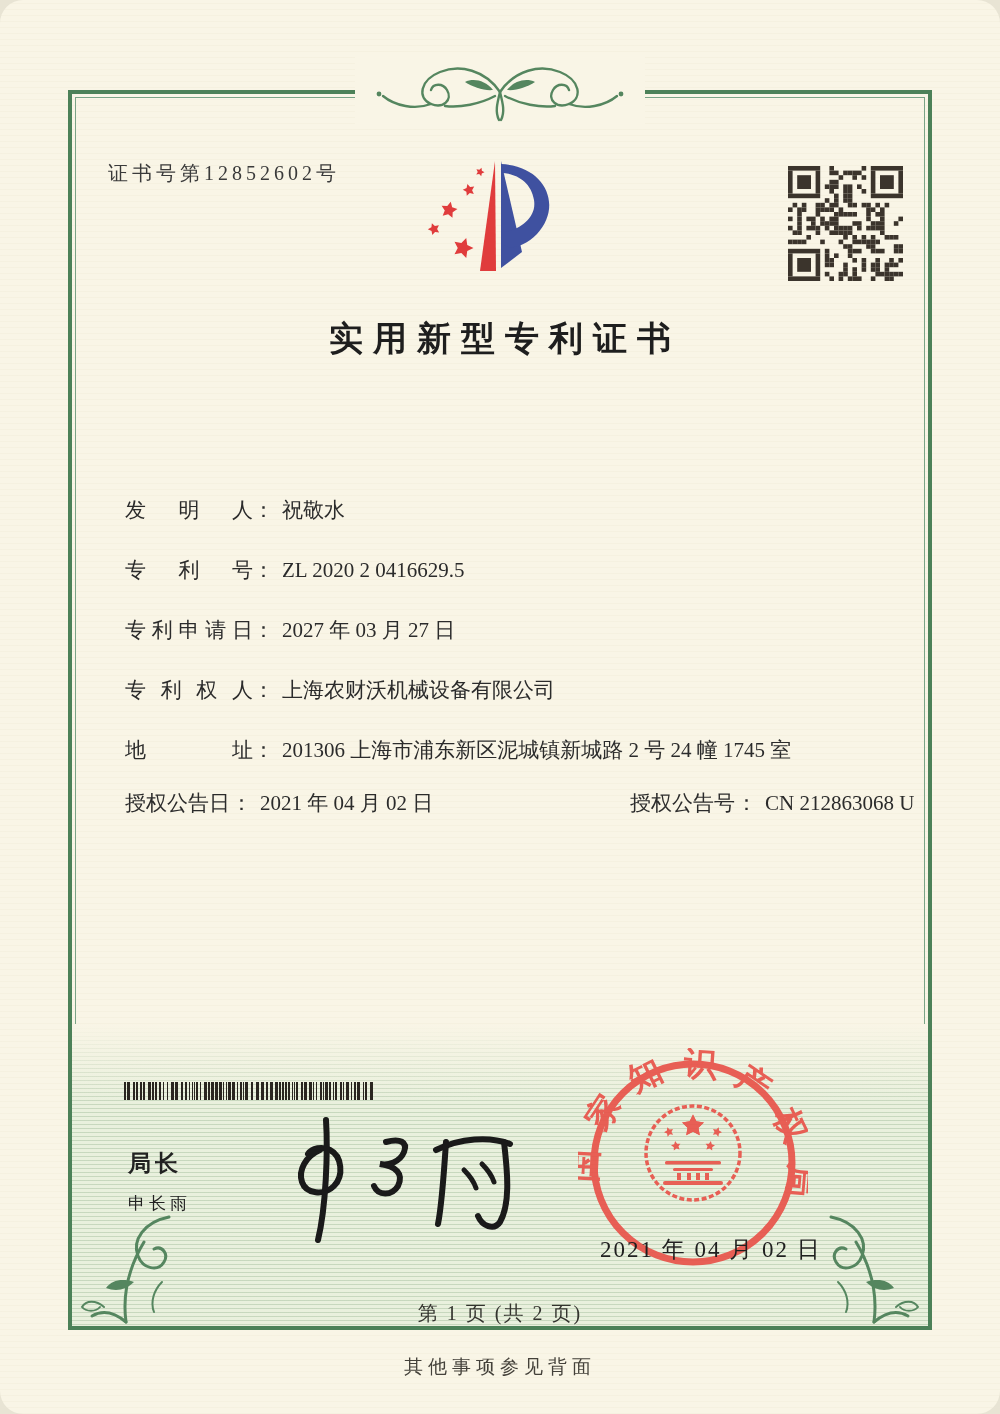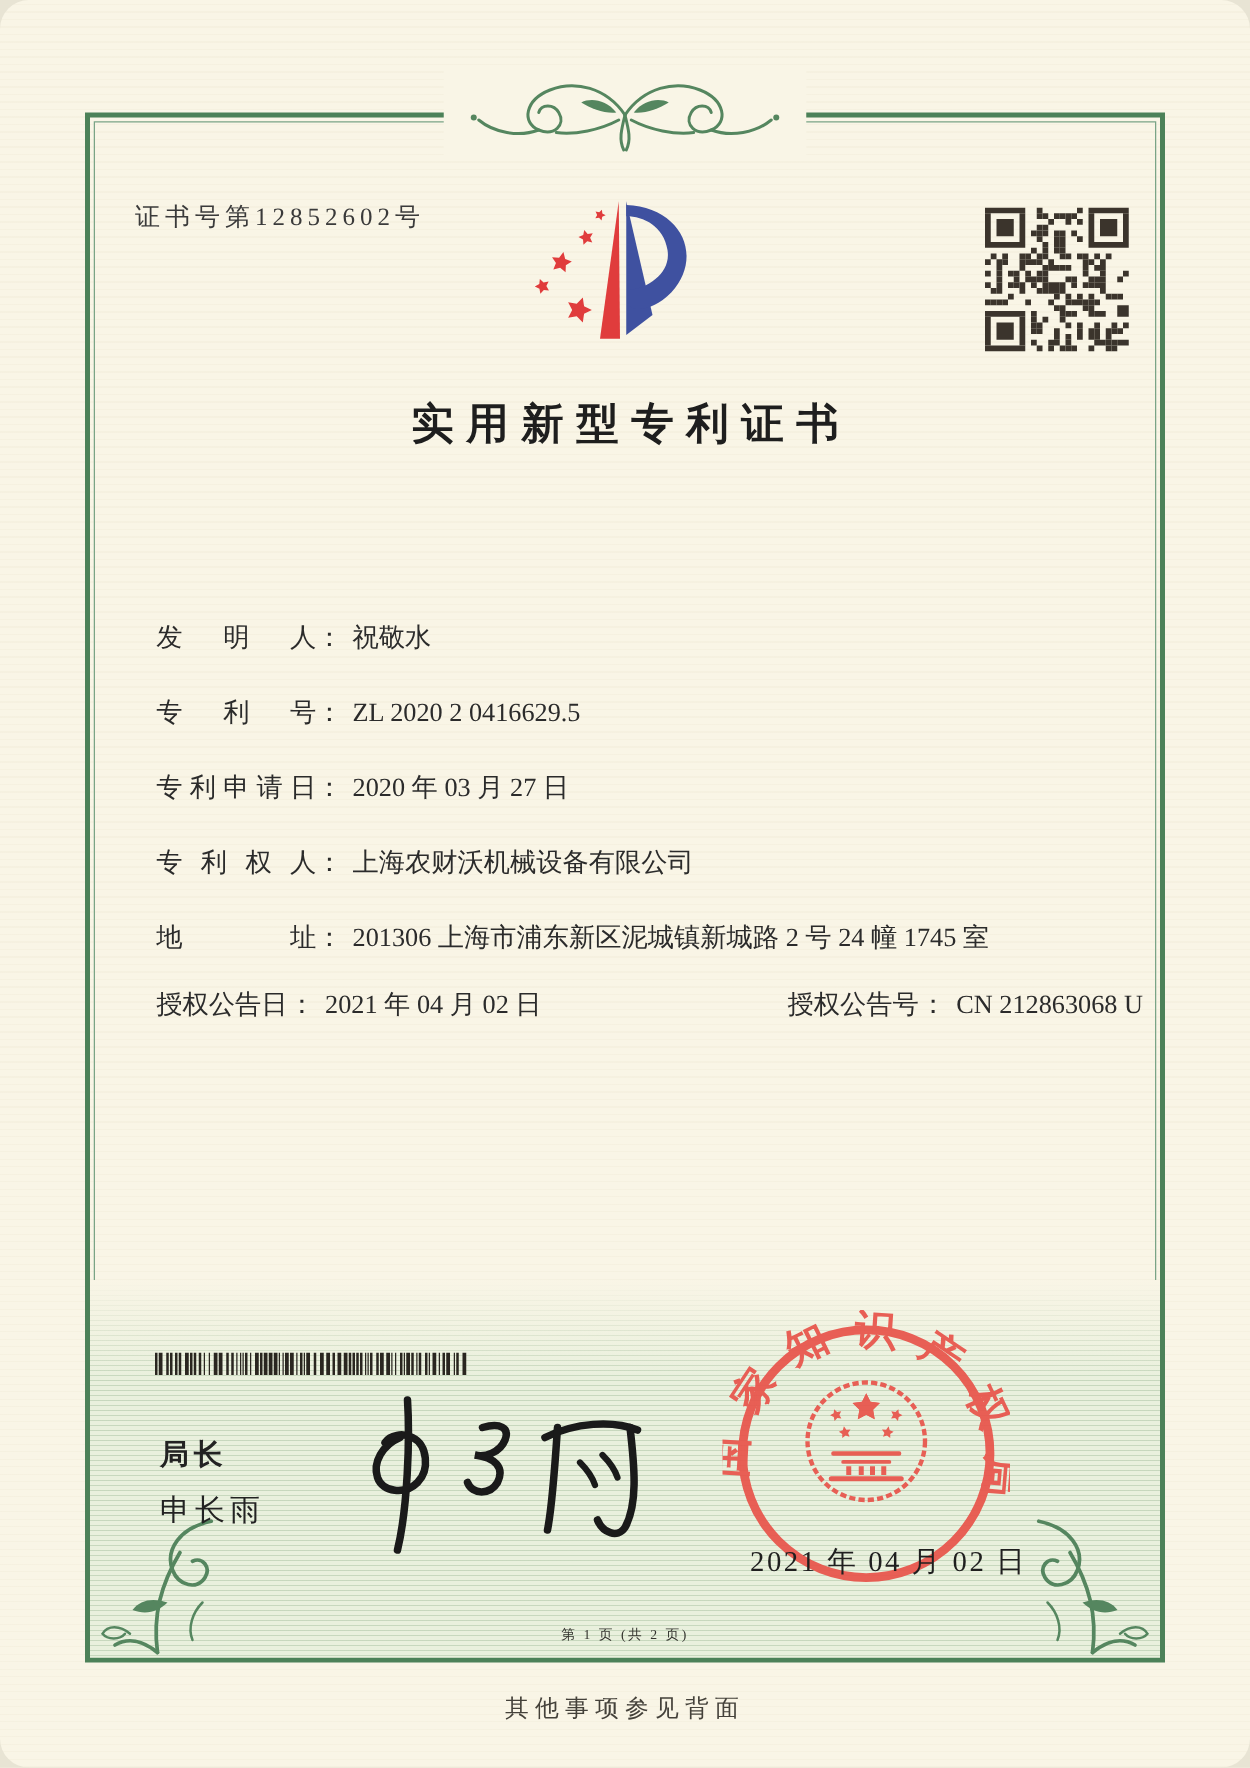--- a/index.html
+++ b/index.html
@@ -48,25 +48,25 @@
   .f-label{display:inline-block;width:128px;text-align:justify;text-align-last:justify;}
   .f-label5{display:inline-block;width:106px;}
   .f-value{margin-left:8px;}
   .grant2{position:absolute;left:505px;top:0;}
   
   .body-text{position:absolute;left:124px;top:841px;width:754px;font-size:21px;line-height:35px;text-align:justify;}
   .body-text p{margin:0;text-indent:2em;}
   
   .barcode{position:absolute;left:124px;top:1082px;width:252px;height:18px;}
   .director-label{position:absolute;left:128px;top:1148px;font-size:23px;letter-spacing:4px;color:#222;font-weight:bold;}
-  .director-name{position:absolute;left:128px;top:1192px;font-size:24px;letter-spacing:4px;color:#222;}
+  .director-name{position:absolute;left:128px;top:1192px;font-size:17px;letter-spacing:4px;color:#222;}
   .signature{position:absolute;left:268px;top:1112px;width:260px;height:140px;}
   .seal{position:absolute;left:578px;top:1048px;width:230px;height:230px;opacity:.92;}
   .seal-date{position:absolute;left:600px;top:1234px;font-size:23px;letter-spacing:2px;color:#1f1f1f;z-index:5;}
-  .page-footer{position:absolute;left:0;top:1300px;width:100%;text-align:center;font-size:11px;letter-spacing:2px;color:#33332e;}
+  .page-footer{position:absolute;left:0;top:1300px;width:100%;text-align:center;font-size:20px;letter-spacing:2px;color:#33332e;}
   .back-note{position:absolute;left:0;top:1354px;width:100%;text-align:center;font-size:19px;letter-spacing:5px;color:#44413a;}
   svg{display:block;}
 </style>
 </head>
 <body>
 
 <div class="page">
 
   <div class="frame">
     <div class="frame-inner"></div>
@@ -343,21 +343,21 @@
 
   <div class="doc-title">实用新型专利证书</div>
 
   <div class="frow" style="top:496px">
     <span class="f-label">发明人</span><span>：</span><span class="f-value">祝敬水</span>
   </div>
   <div class="frow" style="top:556px">
     <span class="f-label">专利号</span><span>：</span><span class="f-value">ZL 2020 2 0416629.5</span>
   </div>
   <div class="frow" style="top:616px">
-    <span class="f-label">专利申请日</span><span>：</span><span class="f-value">2020 年 03 月 27 日</span>
+    <span class="f-label">专利申请日</span><span>：</span><span class="f-value">2027 年 03 月 27 日</span>
   </div>
   <div class="frow" style="top:676px">
     <span class="f-label">专利权人</span><span>：</span><span class="f-value">上海农财沃机械设备有限公司</span>
   </div>
   <div class="frow" style="top:736px">
     <span class="f-label">地址</span><span>：</span><span class="f-value">201306 上海市浦东新区泥城镇新城路 2 号 24 幢 1745 室</span>
   </div>
   <div class="frow" style="top:789px">
     <span class="f-label5">授权公告日</span><span>：</span><span class="f-value">2021 年 04 月 02 日</span>
     <span class="grant2">

